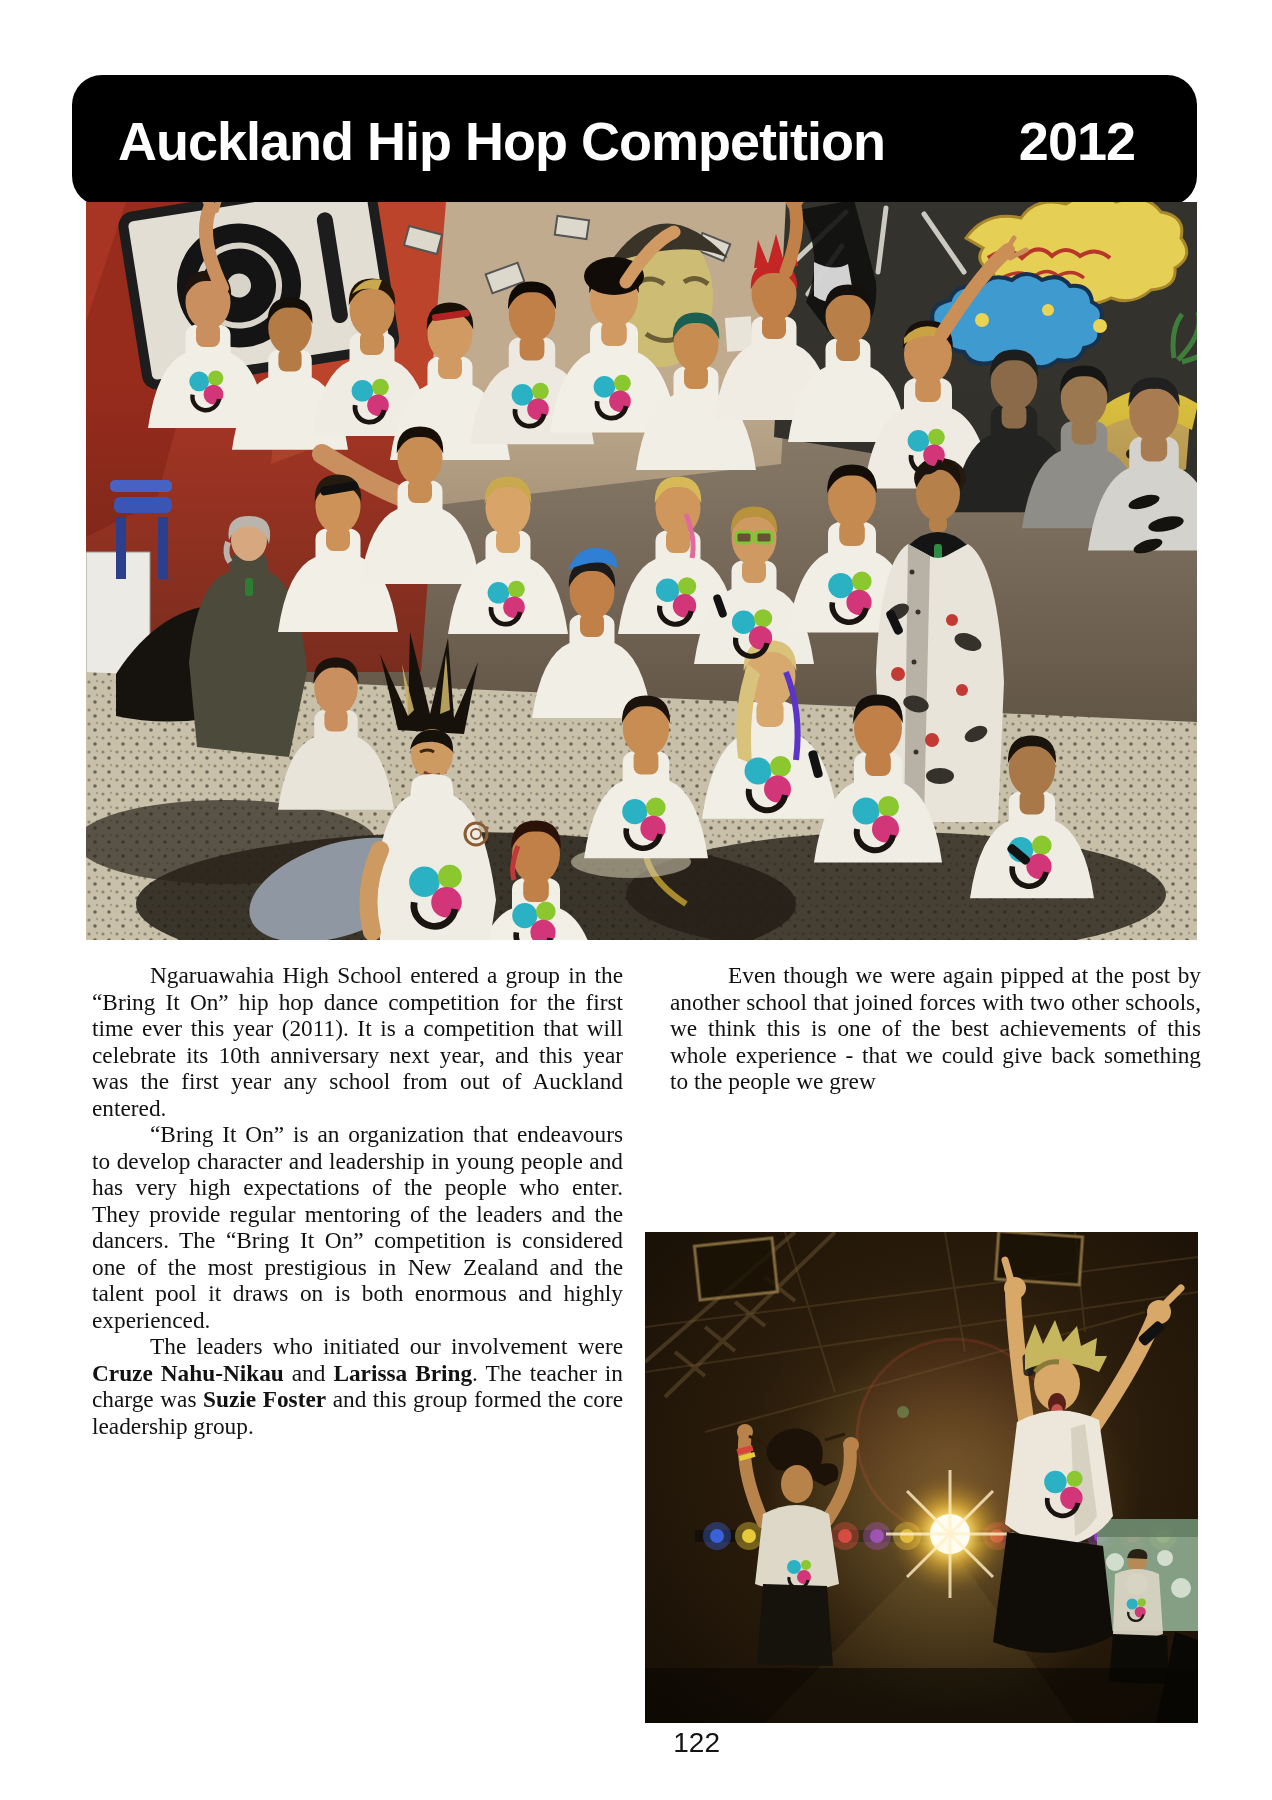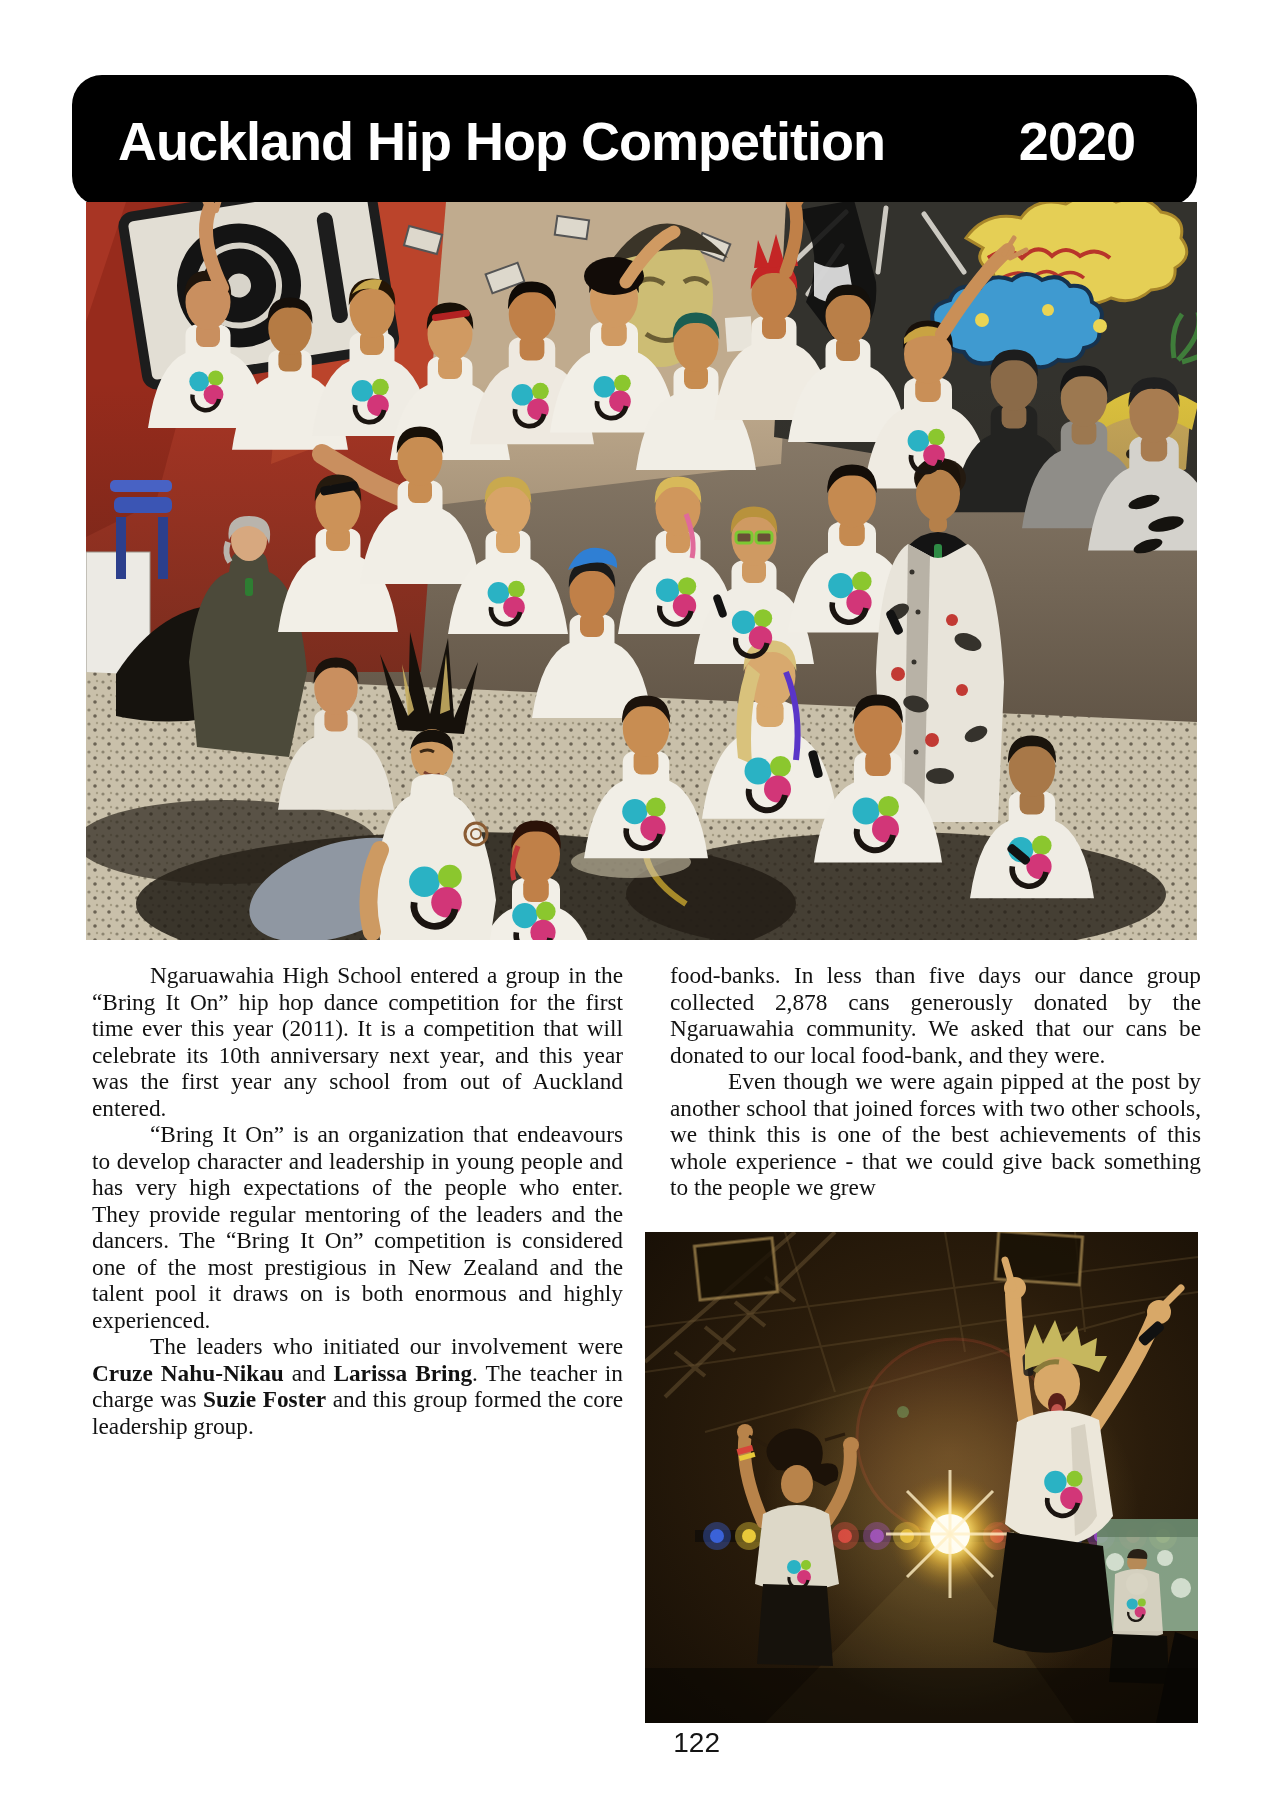--- a/index.html
+++ b/index.html
@@ -35,21 +35,21 @@
     font-family:"Liberation Sans",sans-serif;font-size:28px;color:#141414;
   }
 </style>
 </head>
 <body>
 
 <div class="page">
 
   <header class="banner">
     <span>Auckland Hip Hop Competition</span>
-    <span>2020</span>
+    <span>2012</span>
   </header>
 
   <figure class="photo" id="photo-main">
     <svg viewBox="0 0 1111 738" preserveAspectRatio="none">
       <defs>
         <pattern id="terr" width="14" height="14" patternUnits="userSpaceOnUse">
           <rect width="14" height="14" fill="#c9c0aa"></rect>
           <circle cx="3" cy="4" r="1.6" fill="#8d8571"></circle>
           <circle cx="9" cy="10" r="1.8" fill="#6b6354"></circle>
           <circle cx="11" cy="3" r="1.2" fill="#a39a82"></circle>
@@ -303,21 +303,20 @@
     </svg>
   </figure>
 
   <section class="col" id="col-left">
     <p class="ind">Ngaruawahia High School entered a group in the “Bring It On” hip hop dance competition for the first time ever this year (2011). It is a competition that will celebrate its 10th anniversary next year, and this year was the first year any school from out of Auckland entered.</p>
     <p class="ind">“Bring It On” is an organization that endeavours to develop character and leadership in young people and has very high expectations of the people who enter. They provide regular mentoring of the leaders and the dancers. The “Bring It On” competition is considered one of the most prestigious in New Zealand and the talent pool it draws on is both enormous and highly experienced.</p>
     <p class="ind"><span>The leaders who initiated our involvement were </span><b>Cruze Nahu-Nikau</b><span> and </span><b>Larissa Bring</b><span>. The teacher in charge was </span><b>Suzie Foster</b><span> and this group formed the core leadership group.</span></p>
   </section>
 
   <section class="col" id="col-right">
-    <p>food-banks. In less than five days our dance group collected 2,878 cans generously donated by the Ngaruawahia community. We asked that our cans be donated to our local food-bank, and they were.</p>
     <p class="ind">Even though we were again pipped at the post by another school that joined forces with two other schools, we think this is one of the best achievements of this whole experience - that we could give back something to the people we grew</p>
   </section>
 
   <figure class="photo" id="photo-stage">
     <svg viewBox="0 0 553 491" preserveAspectRatio="none">
       <defs>
         <radialGradient id="bg2" cx="0.55" cy="0.45" r="0.8">
           <stop offset="0" stop-color="#4a3517"></stop>
           <stop offset="0.45" stop-color="#2a1c0b"></stop>
           <stop offset="1" stop-color="#140d05"></stop>

